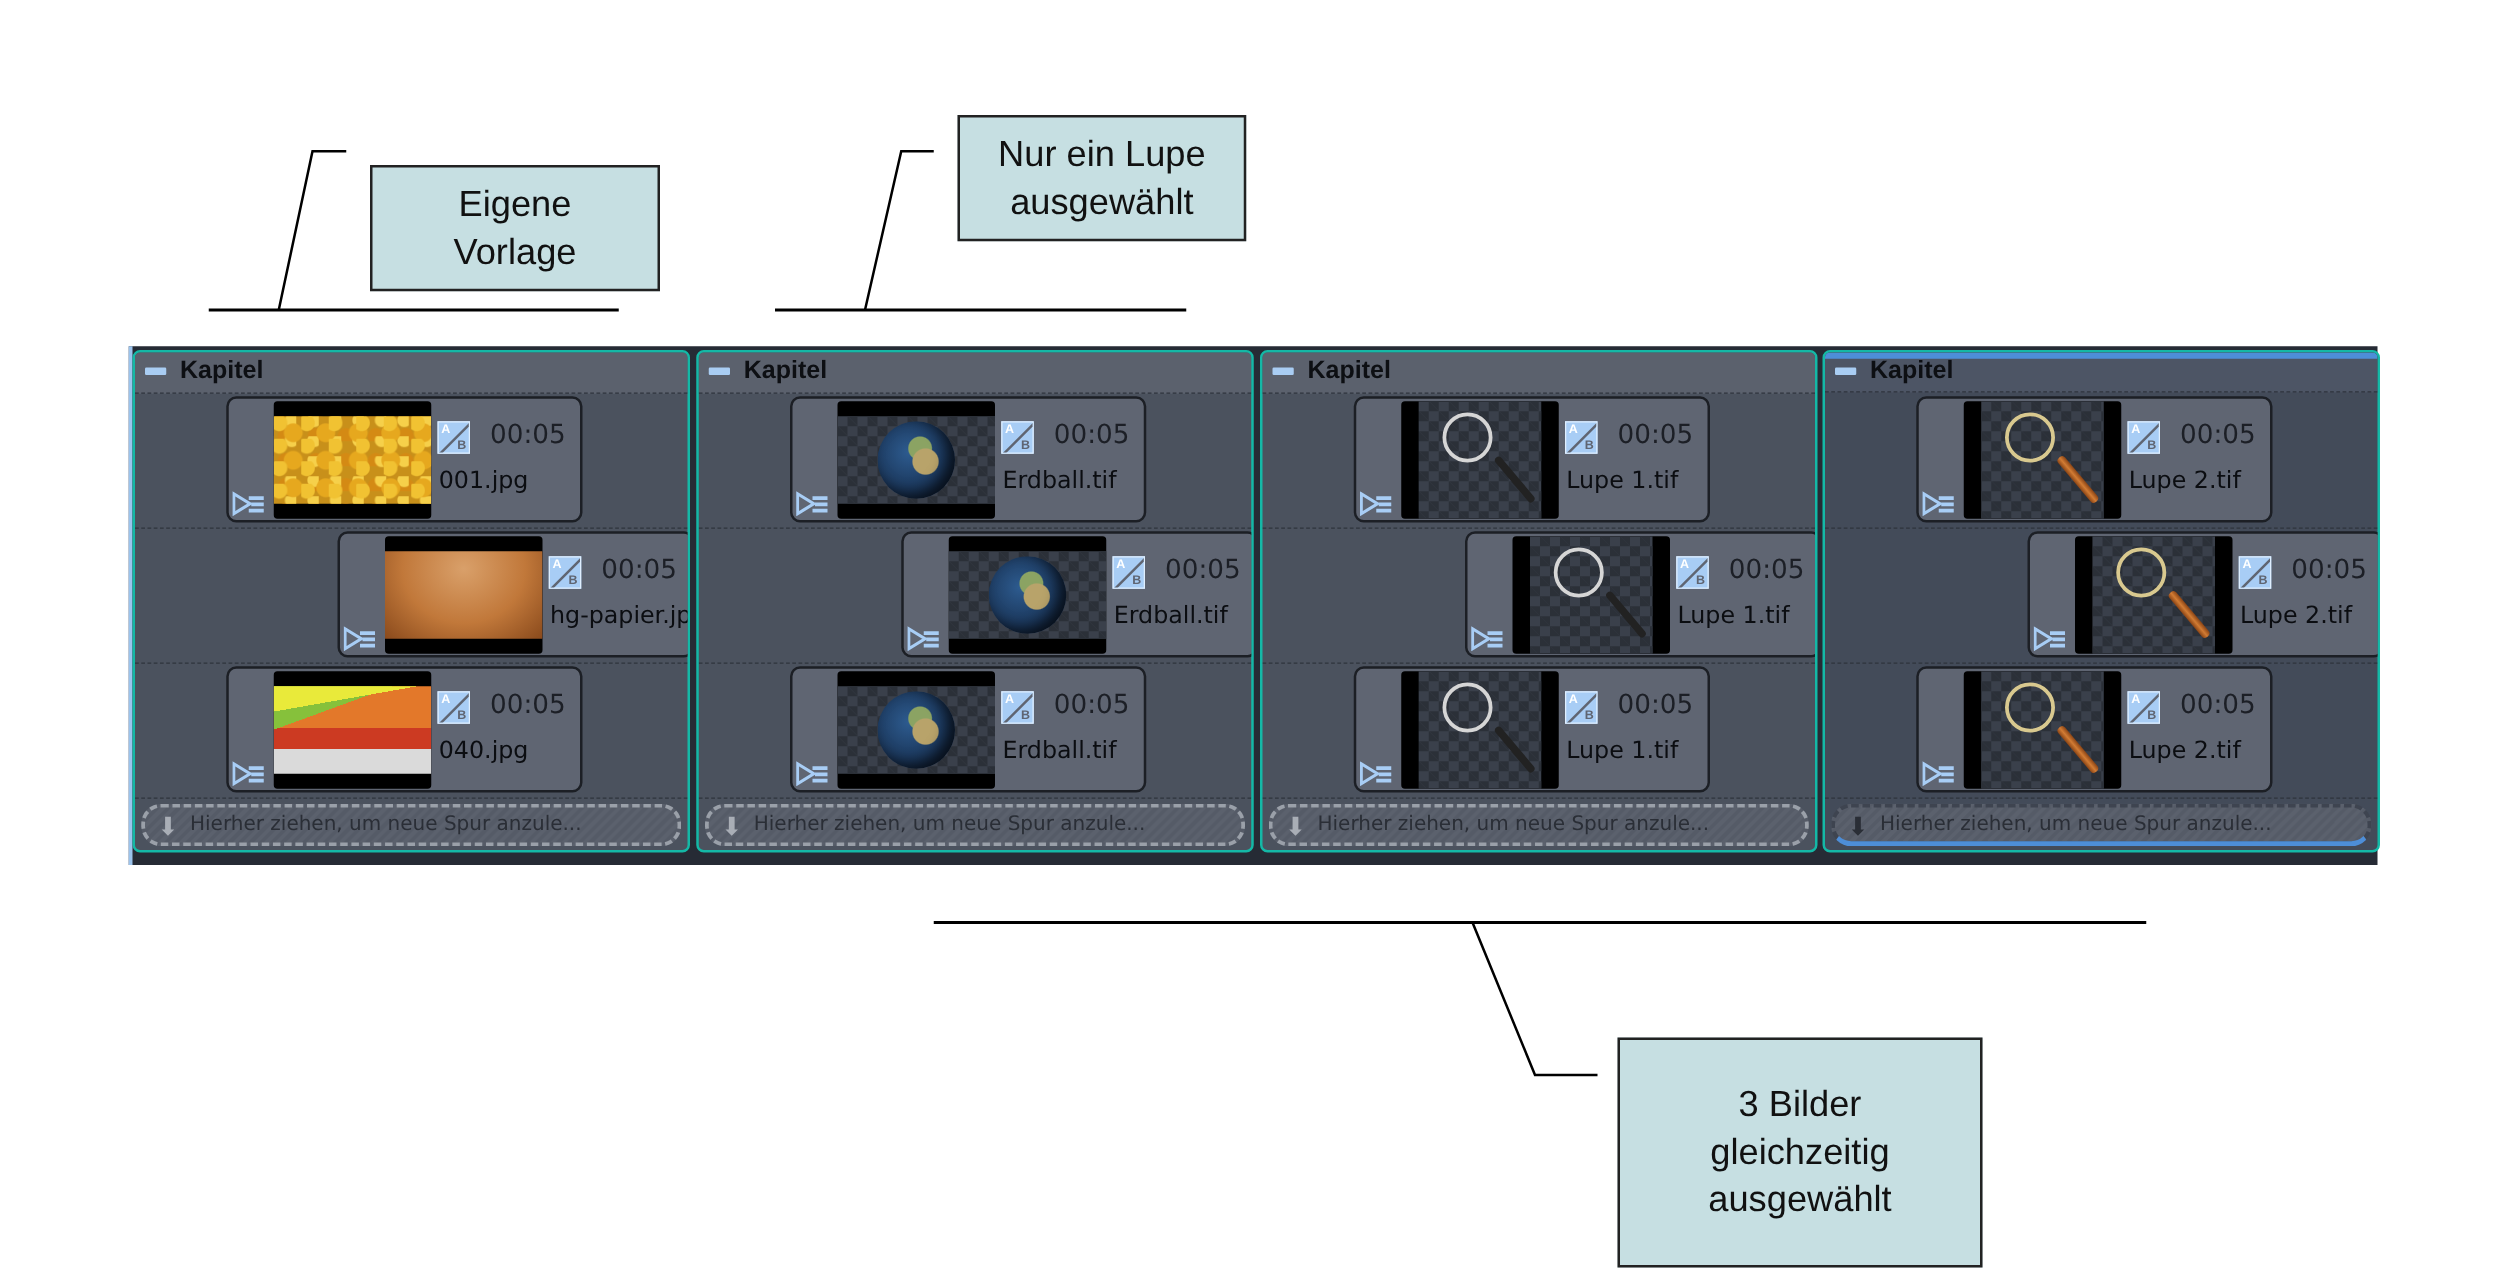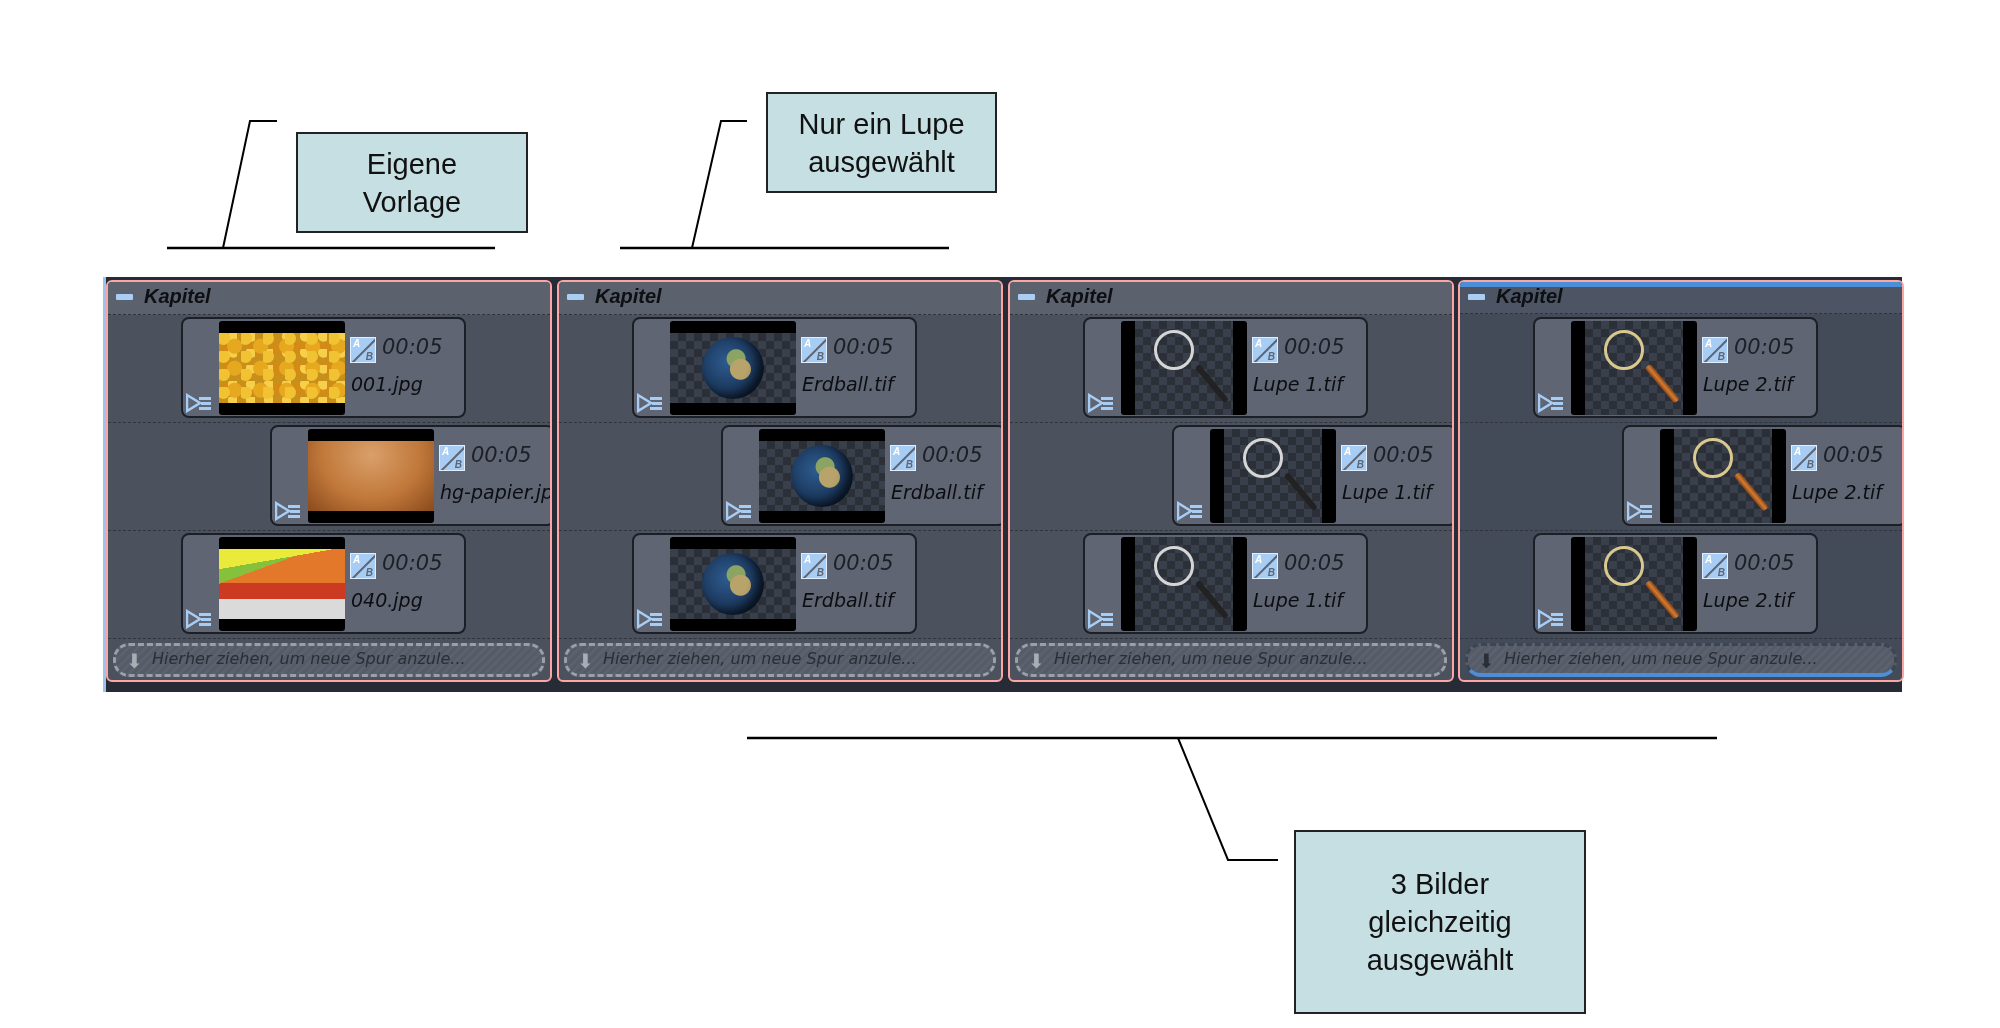--- a/index.html
+++ b/index.html
@@ -2,21 +2,21 @@
 <html><head>
 <meta charset="utf-8">
 <style>
   html,body{margin:0;padding:0;background:#fff;}
   body{width:2000px;height:1028px;position:relative;overflow:hidden;font-family:"DejaVu Sans",sans-serif;}
   
   .callout{position:absolute;background:#c6dfe2;border:2px solid #222;box-sizing:border-box;display:flex;align-items:center;justify-content:center;text-align:center;font-family:"Liberation Sans",sans-serif;font-size:29px;line-height:38px;color:#111;white-space:pre-line;}
   svg.lines{position:absolute;left:0;top:0;}
   
   .strip{position:absolute;left:103px;top:277px;width:1799px;height:415px;background:#262b35;border-left:3px solid #9cc3ec;box-sizing:border-box;}
-  .panel{position:absolute;top:3px;width:446px;height:402px;background:#4b525e;border:2px solid #fca5a5;border-radius:6px;box-sizing:border-box;overflow:hidden;font-style:italic;}
+  .panel{position:absolute;top:3px;width:446px;height:402px;background:#4b525e;border:2px solid #14b8a6;border-radius:6px;box-sizing:border-box;overflow:hidden;}
   .panel.selected{background:#434b59;}
   .panel .hdr{position:absolute;left:0;top:0;right:0;height:32px;background:#5b616d;border-bottom:1px dashed #2e333c;}
   .panel.selected .hdr{background:#4d5565;border-top:5px solid #4d8ed8;box-sizing:border-box;}
   .collapse{position:absolute;left:8px;top:12px;width:17px;height:6px;background:#a9cdf3;border-radius:1px;}
   .panel.selected .collapse{top:7px;}
   .kapitel{position:absolute;left:36px;top:3px;font-family:"Liberation Sans",sans-serif;font-weight:bold;font-size:20px;color:#0d0f13;}
   .panel.selected .kapitel{top:-2px;}
   .row-sep{position:absolute;left:0;right:0;height:0;border-top:1px dashed #2f343d;}
   .clip{position:absolute;width:285px;height:101px;background:#5f6572;border:2px solid #1c1f25;border-radius:8px;box-sizing:border-box;overflow:hidden;}
   .thumb{position:absolute;left:36px;top:2px;width:126px;height:94px;background:#000;border-radius:3px;overflow:hidden;}
@@ -29,21 +29,21 @@
   .globe{position:absolute;left:50%;top:50%;width:62px;height:62px;margin:-31px 0 0 -31px;border-radius:50%;background:radial-gradient(circle at 62% 52%,#b8a36a 0 10px,transparent 11px),radial-gradient(circle at 55% 35%,#8ba363 0 9px,transparent 10px),radial-gradient(circle at 40% 40%,#2d5b8f 0,#1a3558 60%,#0b1629 100%);box-shadow:inset -6px -4px 10px rgba(0,0,0,.6);}
   .lens{position:absolute;left:50%;top:50%;width:40px;height:40px;margin:-38px 0 0 -30px;border-radius:50%;border:3px solid #d6d6d6;box-sizing:border-box;}
   .lens.gold{border-color:#d9c98f;}
   .handle{position:absolute;left:50%;top:50%;width:6px;height:46px;margin:-2px 0 0 10px;background:#222;transform:rotate(-40deg);transform-origin:top center;border-radius:3px;}
   .handle.wood{background:linear-gradient(90deg,#8a4415,#d27c34,#8a4415);width:7px;}
   .ab-icon{position:absolute;left:167px;top:18px;width:26px;height:26px;background:#a8cdf5;border:1px solid #dfefff;box-sizing:border-box;overflow:hidden;}
   .ab-icon:before{content:"";position:absolute;left:-6px;top:11px;width:40px;height:2px;background:#5f6572;transform:rotate(-45deg);}
   .ab-icon .a,.ab-icon .b{position:absolute;font-family:"Liberation Sans",sans-serif;font-weight:bold;font-size:10px;color:#fff;}
   .ab-icon .a{left:2px;top:0;}
   .ab-icon .b{right:2px;bottom:0;color:#5f6572;}
-  .dur{position:absolute;left:199px;top:16px;font-family:"DejaVu Sans",sans-serif;font-size:21px;color:#1c1f26;}
+  .dur{position:absolute;left:209px;top:16px;font-family:"DejaVu Sans",sans-serif;font-size:21px;color:#1c1f26;}
   .fname{position:absolute;left:168px;top:54px;font-family:"DejaVu Sans",sans-serif;font-size:19px;color:#0b0d11;white-space:nowrap;}
   .clip-icon{position:absolute;left:3px;bottom:3px;width:26px;height:20px;}
   .drop{position:absolute;left:5px;right:5px;top:361px;height:34px;border:3px dashed #9aa0a9;border-radius:16px;box-sizing:border-box;background:repeating-linear-gradient(135deg,#555b67 0 3px,#5b616d 3px 6px);}
   .panel.selected .drop{border-color:#3e4450;border-bottom:4px solid #4d8ed8;}
   .drop-arrow{position:absolute;left:10px;top:3px;font-size:20px;color:#a9aeb6;font-family:"DejaVu Sans",sans-serif;}
   .drop-text{position:absolute;left:36px;top:3px;font-family:"DejaVu Sans",sans-serif;font-size:16px;color:#2a2e36;white-space:nowrap;}
   .panel.selected .drop-arrow{color:#2a2e36;}
 </style>
 </head>
 <body>

